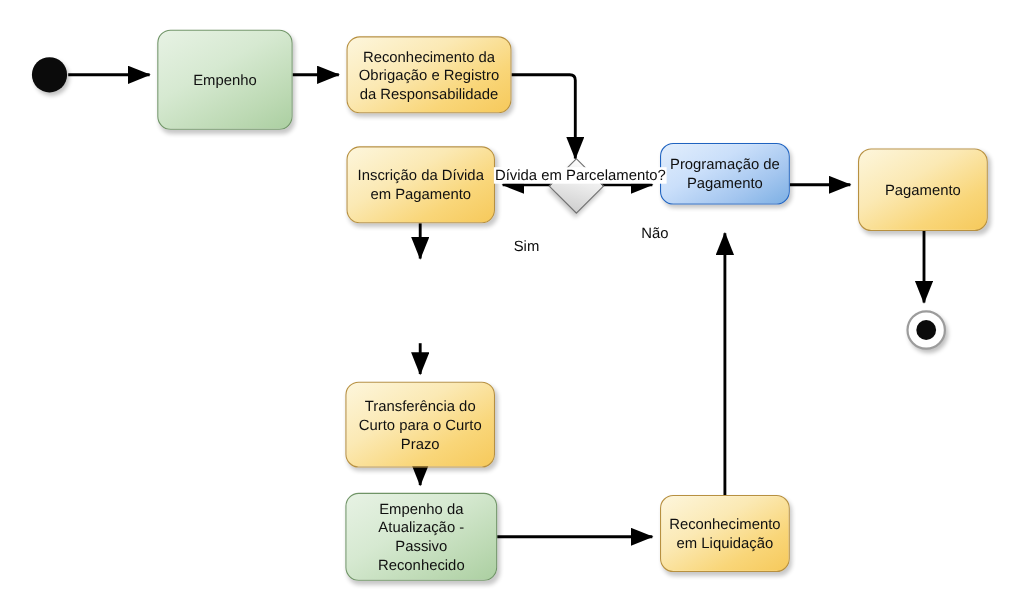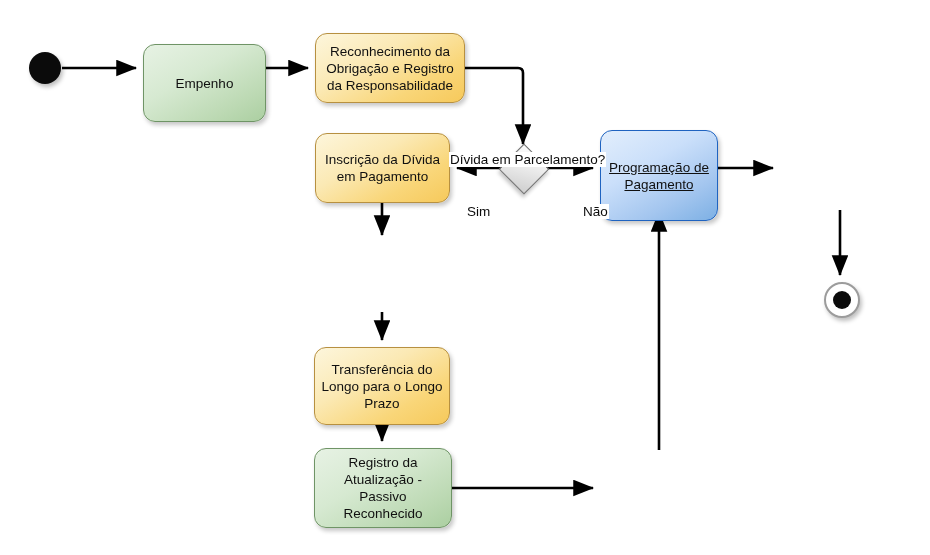--- a/index.html
+++ b/index.html
@@ -136,57 +136,63 @@
       <path d="M659,450 L659,212" marker-end="url(#arrowhead)"></path>
 
       <path d="M718,168 L773,168" marker-end="url(#arrowhead)"></path>
 
       <path d="M840,210 L840,275" marker-end="url(#arrowhead)"></path>
     </g>
   </svg>
 
   <div class="terminal start-node" style="left:29px; top:52px; width:32px; height:32px;"></div>
 
-  <div class="node green" style="left:143px; top:44px; width:123px; height:78px;">
+  <div class="node green" style="left:143px; top:27px; width:123px; height:91px;">
     <span>Empenho</span>
   </div>
 
   <div class="node yellow" style="left:315px; top:33px; width:150px; height:70px;">
     <span>Reconhecimento da Obrigação e Registro da Responsabilidade</span>
   </div>
 
   <div class="edge-label" style="left:449px; top:108px;">
     <span>Dívida em Parcelamento?</span>
   </div>
 
   <div class="decision-node" style="left:506px; top:151px; width:34px; height:34px;"></div>
 
-  <div class="edge-label" style="left:466px; top:160px;">
+  <div class="edge-label" style="left:466px; top:172px;">
     <span>Sim</span>
   </div>
   <div class="edge-label" style="left:582px; top:160px;">
     <span>Não</span>
   </div>
 
   <div class="node yellow" style="left:315px; top:133px; width:135px; height:70px;">
     <span>Inscrição da Dívida em Pagamento</span>
   </div>
 
 
   <div class="node yellow" style="left:314px; top:347px; width:136px; height:78px;">
-    <span>Transferência do Longo para o Longo Prazo</span>
+    <span>Transferência do Curto para o Curto Prazo</span>
   </div>
 
   <div class="node green" style="left:314px; top:448px; width:138px; height:80px;">
-    <span>Registro da Atualização - Passivo Reconhecido</span>
+    <span>Empenho da Atualização - Passivo Reconhecido</span>
   </div>
 
+  <div class="node yellow" style="left:600px; top:450px; width:118px; height:70px;">
+    <span>Reconhecimento em Liquidação</span>
+  </div>
 
-  <div class="node blue" style="left:600px; top:130px; width:118px; height:91px;text-decoration:underline;">
+  <div class="node blue" style="left:600px; top:130px; width:118px; height:56px;">
     <span>Programação de Pagamento</span>
   </div>
 
+  <div class="node yellow" style="left:780px; top:135px; width:118px; height:75px;">
+    <span>Pagamento</span>
+  </div>
 
   <div class="terminal end-node-outer" style="left:824px; top:282px; width:32px; height:32px;">
     <div class="end-node-inner" style="width:18px; height:18px;"></div>
   </div>
 
 </div>
 
 </body></html>

